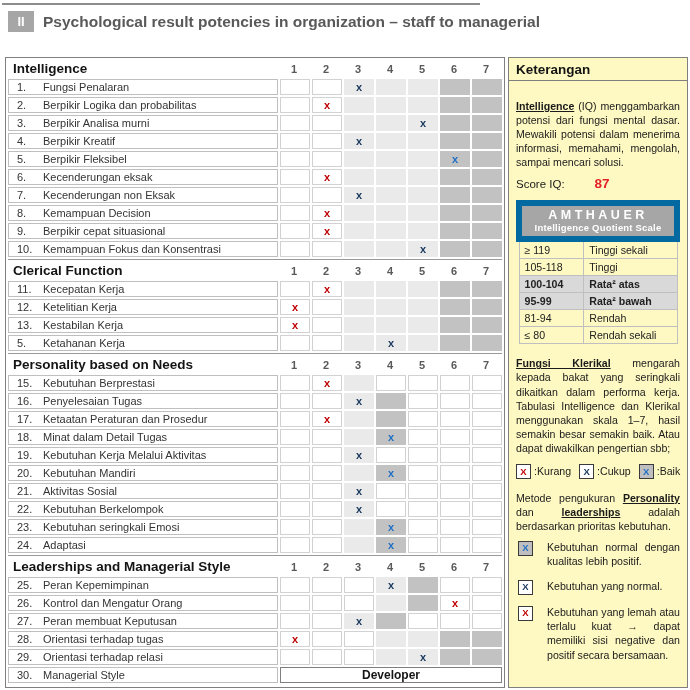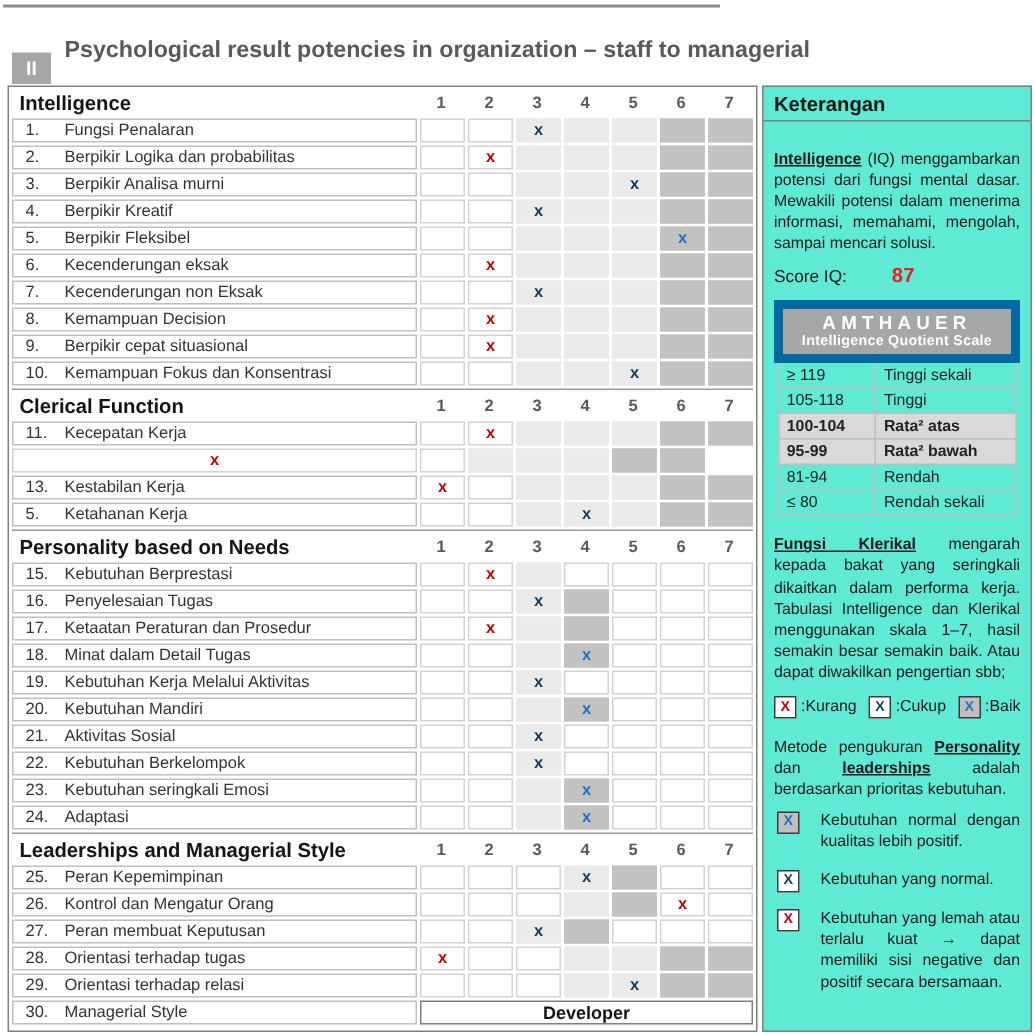--- a/index.html
+++ b/index.html
@@ -1,38 +1,38 @@
 <!DOCTYPE html>
 <html><head>
 <meta charset="utf-8">
 <style>
   html,body{margin:0;padding:0;background:#fff;}
   body{width:690px;height:690px;position:relative;font-family:"Liberation Sans",sans-serif;overflow:hidden;}
   .topline{position:absolute;top:3px;left:2px;width:478px;height:2px;background:#8c8c8c;}
   .title-row{position:absolute;top:11px;left:8px;display:flex;align-items:center;gap:9px;}
-  .badge{width:26px;height:21px;background:#a6a6a6;color:#fff;font-weight:bold;font-size:13px;display:flex;align-items:center;justify-content:center;margin-top:24px;}
+  .badge{width:26px;height:21px;background:#a6a6a6;color:#fff;font-weight:bold;font-size:13px;display:flex;align-items:center;justify-content:center;}
   .page-title{font-size:15.5px;color:#595959;white-space:nowrap;font-weight:bold;}
   .content{position:absolute;top:57px;left:5px;display:flex;gap:3px;}
   .main-panel{width:500px;height:631px;border:1px solid #7f7f7f;box-sizing:border-box;padding:0 2px;background:#fff;}
   .sec-header{display:grid;grid-template-columns:270px repeat(7,1fr);align-items:center;height:21px;}
   .sec-header.bt{border-top:1px solid #9a9a9a;}
   .sec-title{font-size:13.5px;font-weight:bold;color:#141414;padding-left:5px;}
   .col-num{text-align:center;font-size:11px;font-weight:bold;color:#595959;}
   .row{display:grid;grid-template-columns:270px repeat(7,1fr);grid-column-gap:2px;height:16px;margin-bottom:2px;}
   .label-cell{border:1px solid #bfbfbf;display:flex;align-items:center;font-size:11px;color:#333;box-sizing:border-box;background:#fff;overflow:hidden;white-space:nowrap;}
   .no{width:26px;padding-left:8px;flex:none;}
   .cell{border:1px solid #d2d2d2;box-sizing:border-box;display:flex;align-items:center;justify-content:center;background:#fff;}
   .cell.sl{background:#eaeaea;border-color:#eaeaea;}
   .cell.sd{background:#c2c2c2;border-color:#c2c2c2;}
   .xm{font-weight:bold;font-size:11px;line-height:1;}
   .xm.weak{color:#c00000;}
   .xm.normal{color:#17375d;}
   .xm.good{color:#1f6fc5;}
   .dev-band{grid-column:2 / span 7;border:1px solid #7f7f7f;display:flex;align-items:center;justify-content:center;font-weight:bold;font-size:12px;color:#141414;box-sizing:border-box;background:#fff;}
-  .sidebar{width:180px;height:631px;border:1px solid #7f7f7f;box-sizing:border-box;overflow:hidden;background:#5eead4;}
+  .sidebar{width:180px;height:631px;border:1px solid #7f7f7f;box-sizing:border-box;overflow:hidden;background:#fef9c3;}
   .sb-title{height:22px;display:flex;align-items:center;padding-left:7px;font-size:13.5px;font-weight:bold;color:#141414;border-bottom:1px solid #7f7f7f;}
   .sb-body{padding:6px 7px 0;}
   .para{font-size:10.6px;line-height:1.33;text-align:justify;color:#1a1a1a;margin:12px 0 7px;}
   .lead{font-weight:bold;text-decoration:underline;}
   .score-row{display:flex;align-items:baseline;font-size:11.5px;color:#1a1a1a;margin:3px 0 9px;}
   .score-val{font-size:13.5px;font-weight:bold;color:#e32227;margin-left:30px;}
   table.amt{border-collapse:collapse;width:100%;margin:0 0 9px;}
   .amt th{background:#a6a6a6;color:#fff;padding:2px 2px 3px;border:6px solid #0369a1;}
   .amt-title{font-size:12.5px;font-weight:bold;letter-spacing:3.5px;}
   .amt-sub{font-size:9.5px;font-weight:bold;letter-spacing:.2px;}
@@ -240,20 +240,24 @@
         <div class="cell">
           <span class="xm weak">x</span>
         </div>
         <div class="cell sl"></div>
         <div class="cell sl"></div>
         <div class="cell sl"></div>
         <div class="cell sd"></div>
         <div class="cell sd"></div>
       </div>
       <div class="row">
+        <div class="label-cell">
+          <span class="no">12.</span>
+          <span class="lbl">Ketelitian Kerja</span>
+        </div>
         <div class="cell">
           <span class="xm weak">x</span>
         </div>
         <div class="cell"></div>
         <div class="cell sl"></div>
         <div class="cell sl"></div>
         <div class="cell sl"></div>
         <div class="cell sd"></div>
         <div class="cell sd"></div>
       </div>

